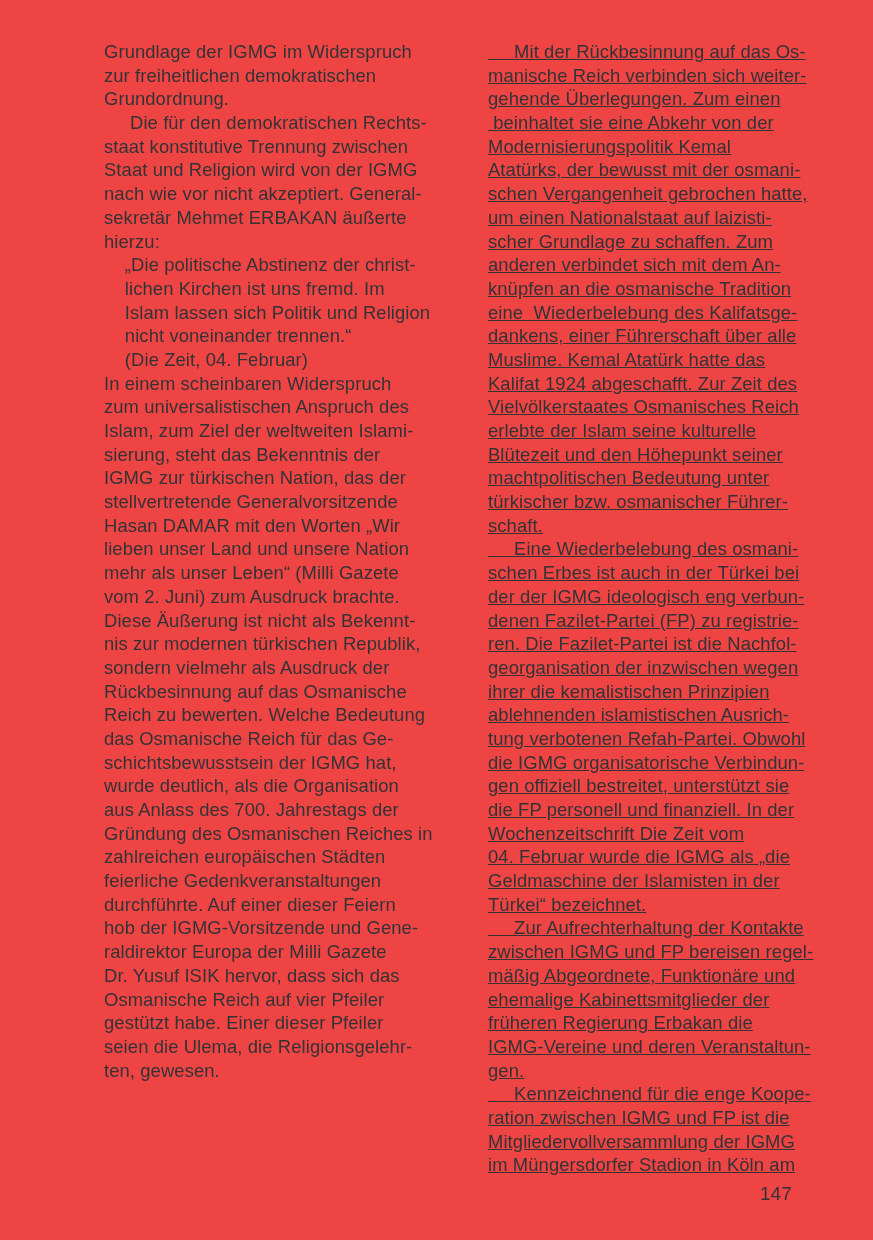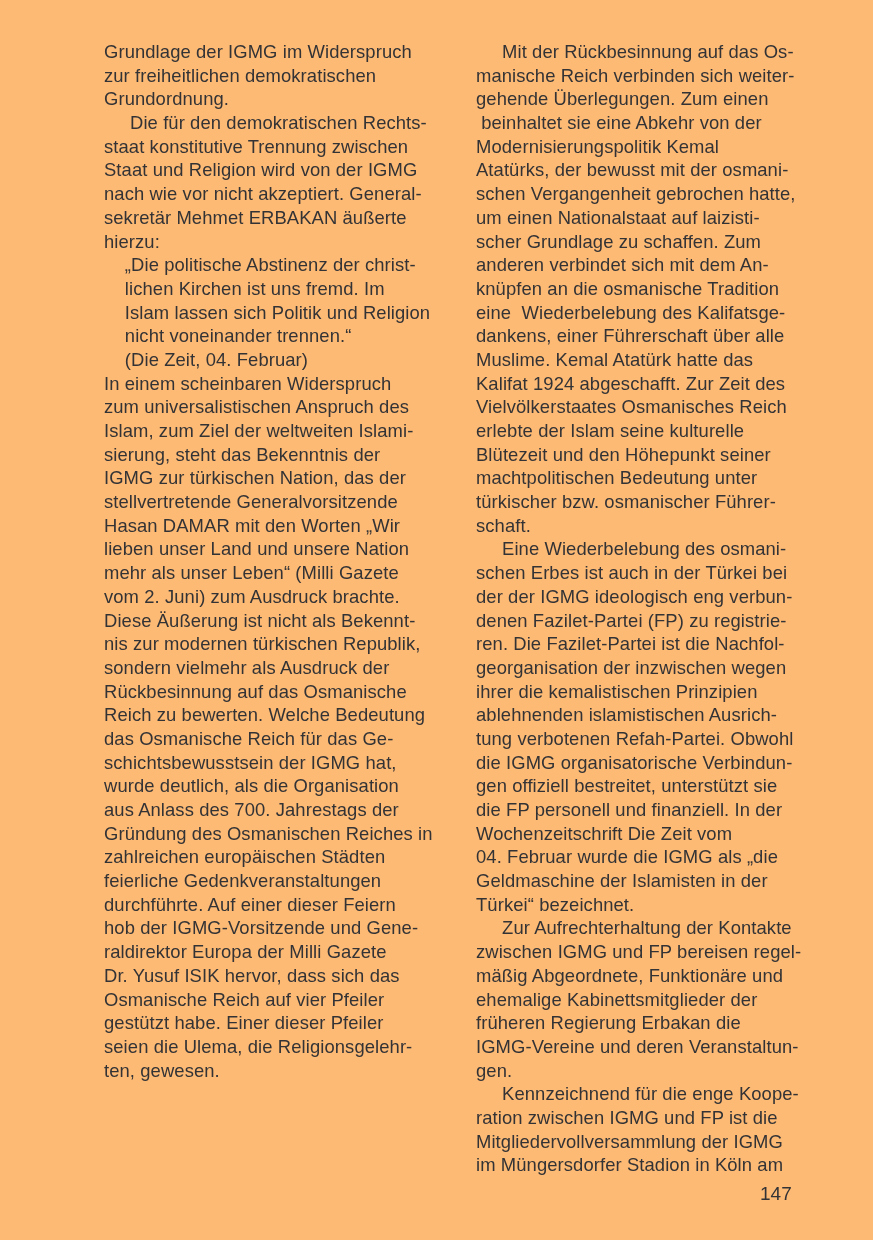--- a/index.html
+++ b/index.html
@@ -10,39 +10,40 @@
     width: 873px;
     height: 1240px;
     position: relative;
     background: #ffffff;
     font-family: "Liberation Sans", sans-serif;
     overflow: hidden;
   }
   .page {
     position: absolute;
     inset: 0;
-    background: #fdba74;
+    background: #ef4444;
     padding-left: 36px;
   }
   .column {
     position: absolute;
     top: 40px;
     color: #333336;
     font-size: 18.4px;
     line-height: 23.7px;
     white-space: pre;
     letter-spacing: 0.1px;
   }
   .column-left {
     left: 104px;
     width: 360px;
   }
   .column-right {
-    left: 476px;
+    left: 488px;
     width: 362px;
+    text-decoration: underline;
   }
   .text-line {
     height: 23.7px;
   }
   .page-number {
     position: absolute;
     top: 1182px;
     left: 760px;
     width: 70px;
     text-align: left;

